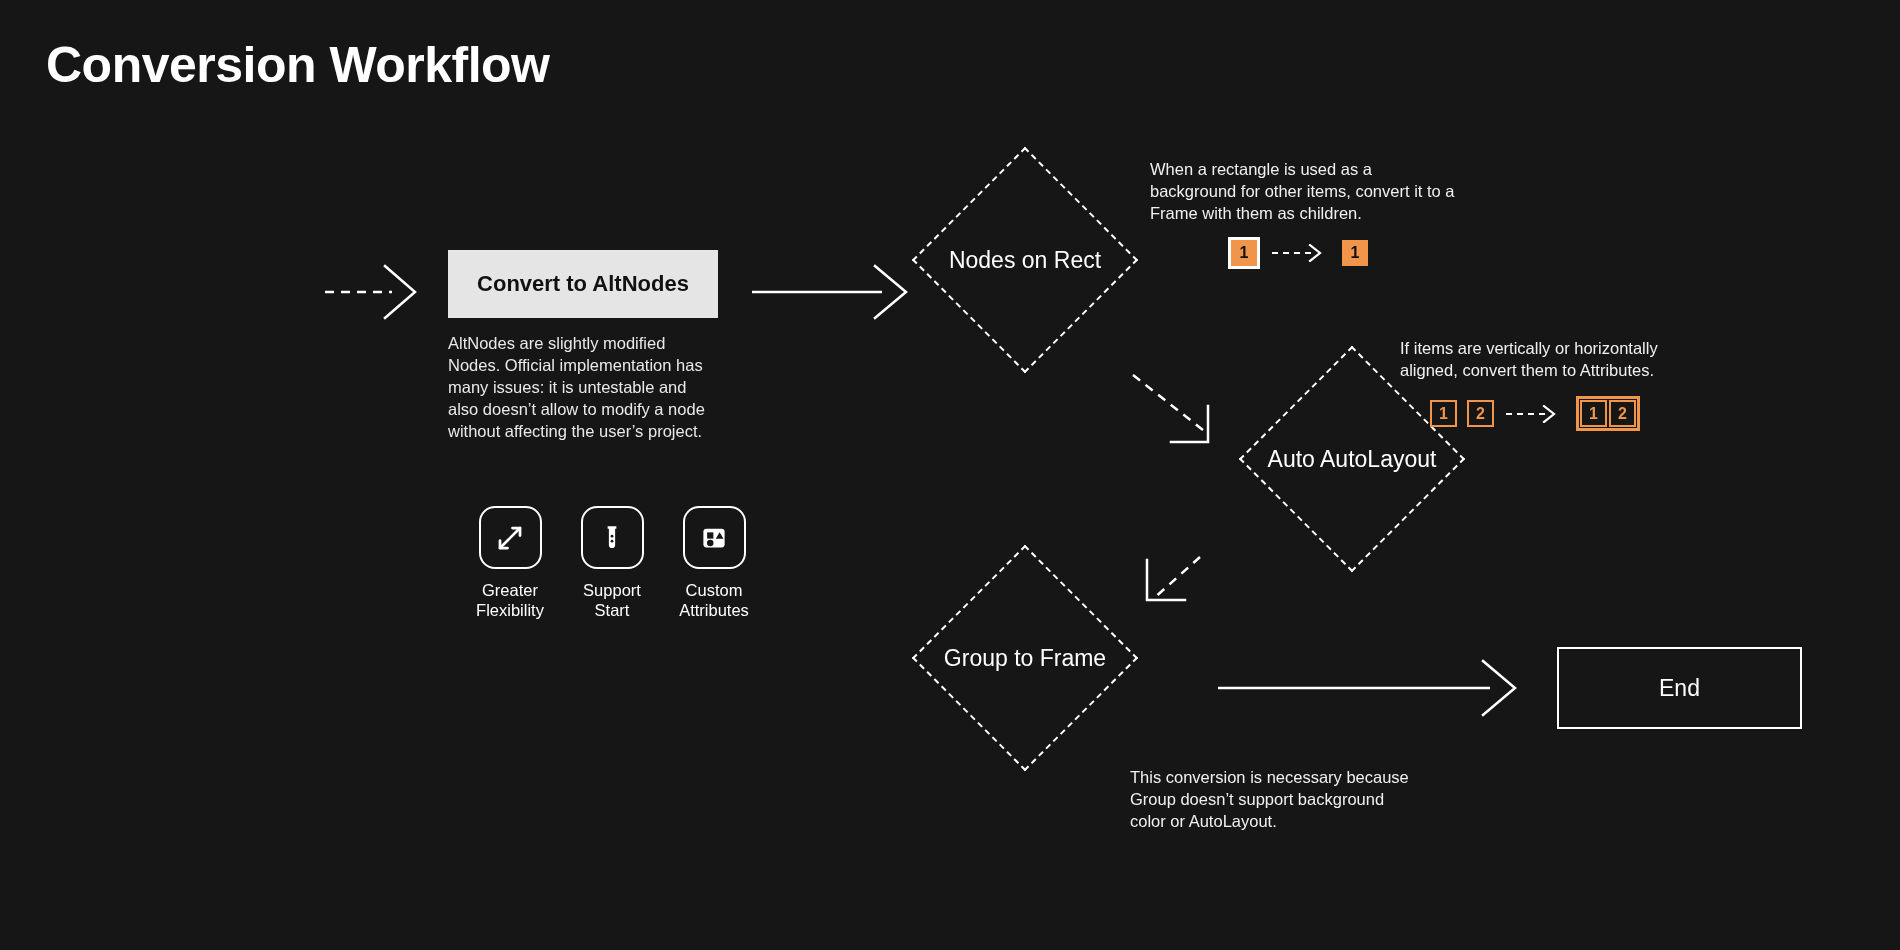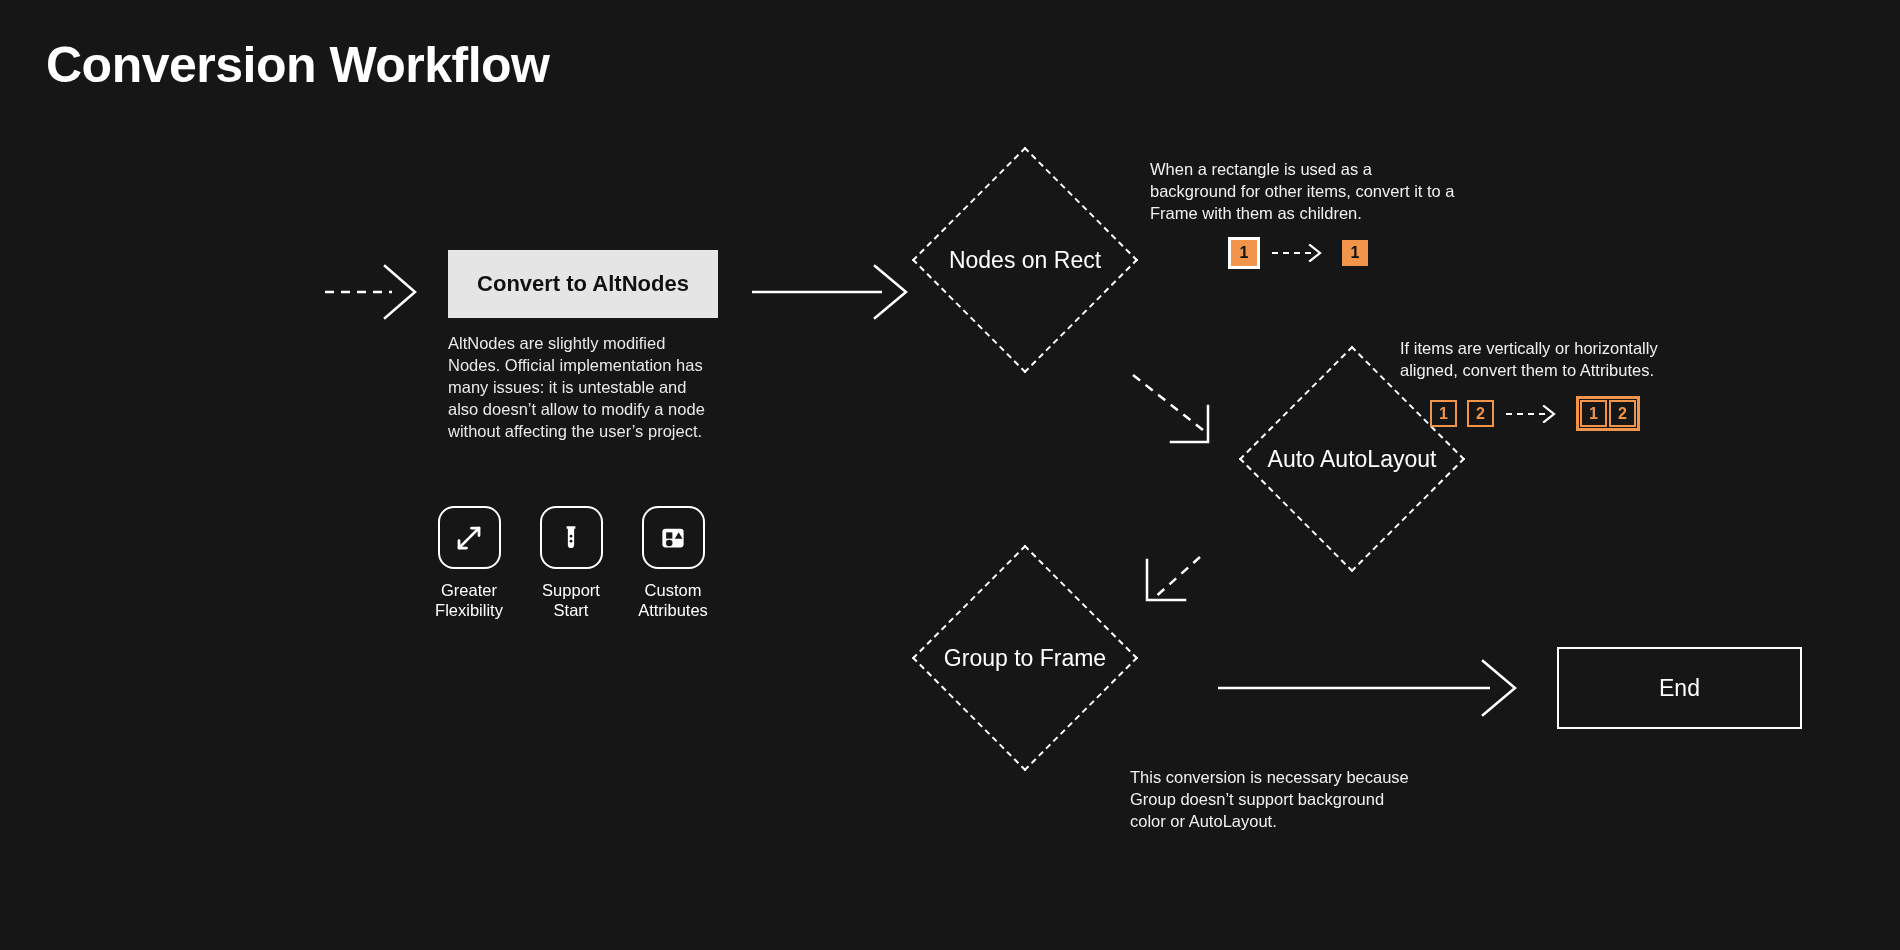--- a/index.html
+++ b/index.html
@@ -70,21 +70,21 @@
     left: 448px;
     top: 332px;
     width: 272px;
     font-size: 16.5px;
     line-height: 22px;
     color: #e9e9e9;
   }
 
   
   #features {
-    left: 431px;
+    left: 472px;
     top: 506px;
     width: 280px;
     display: flex;
     gap: 26px;
   }
   .feature { width: 80px; text-align: center; }
   .feature-icon {
     width: 63px;
     height: 63px;
     border: 2px solid #ffffff;

